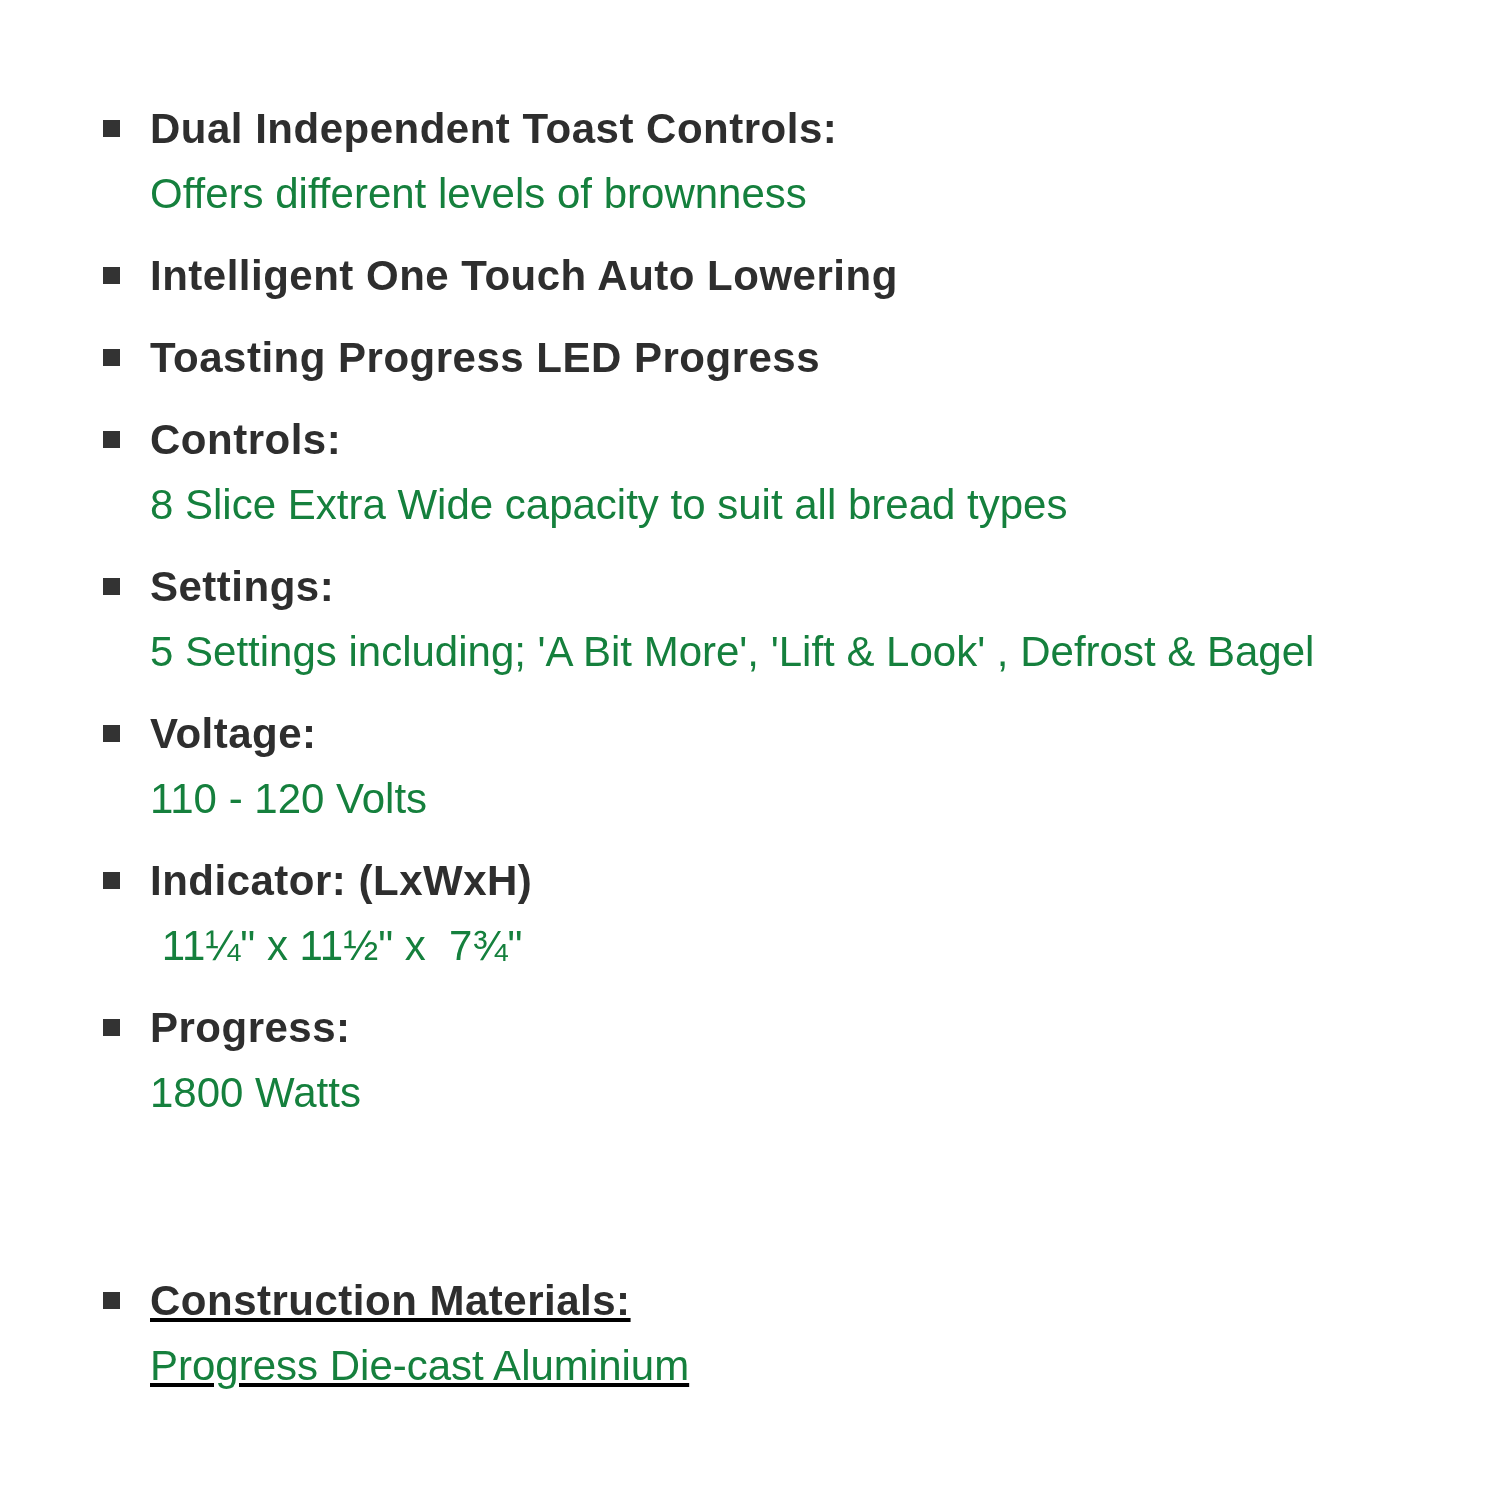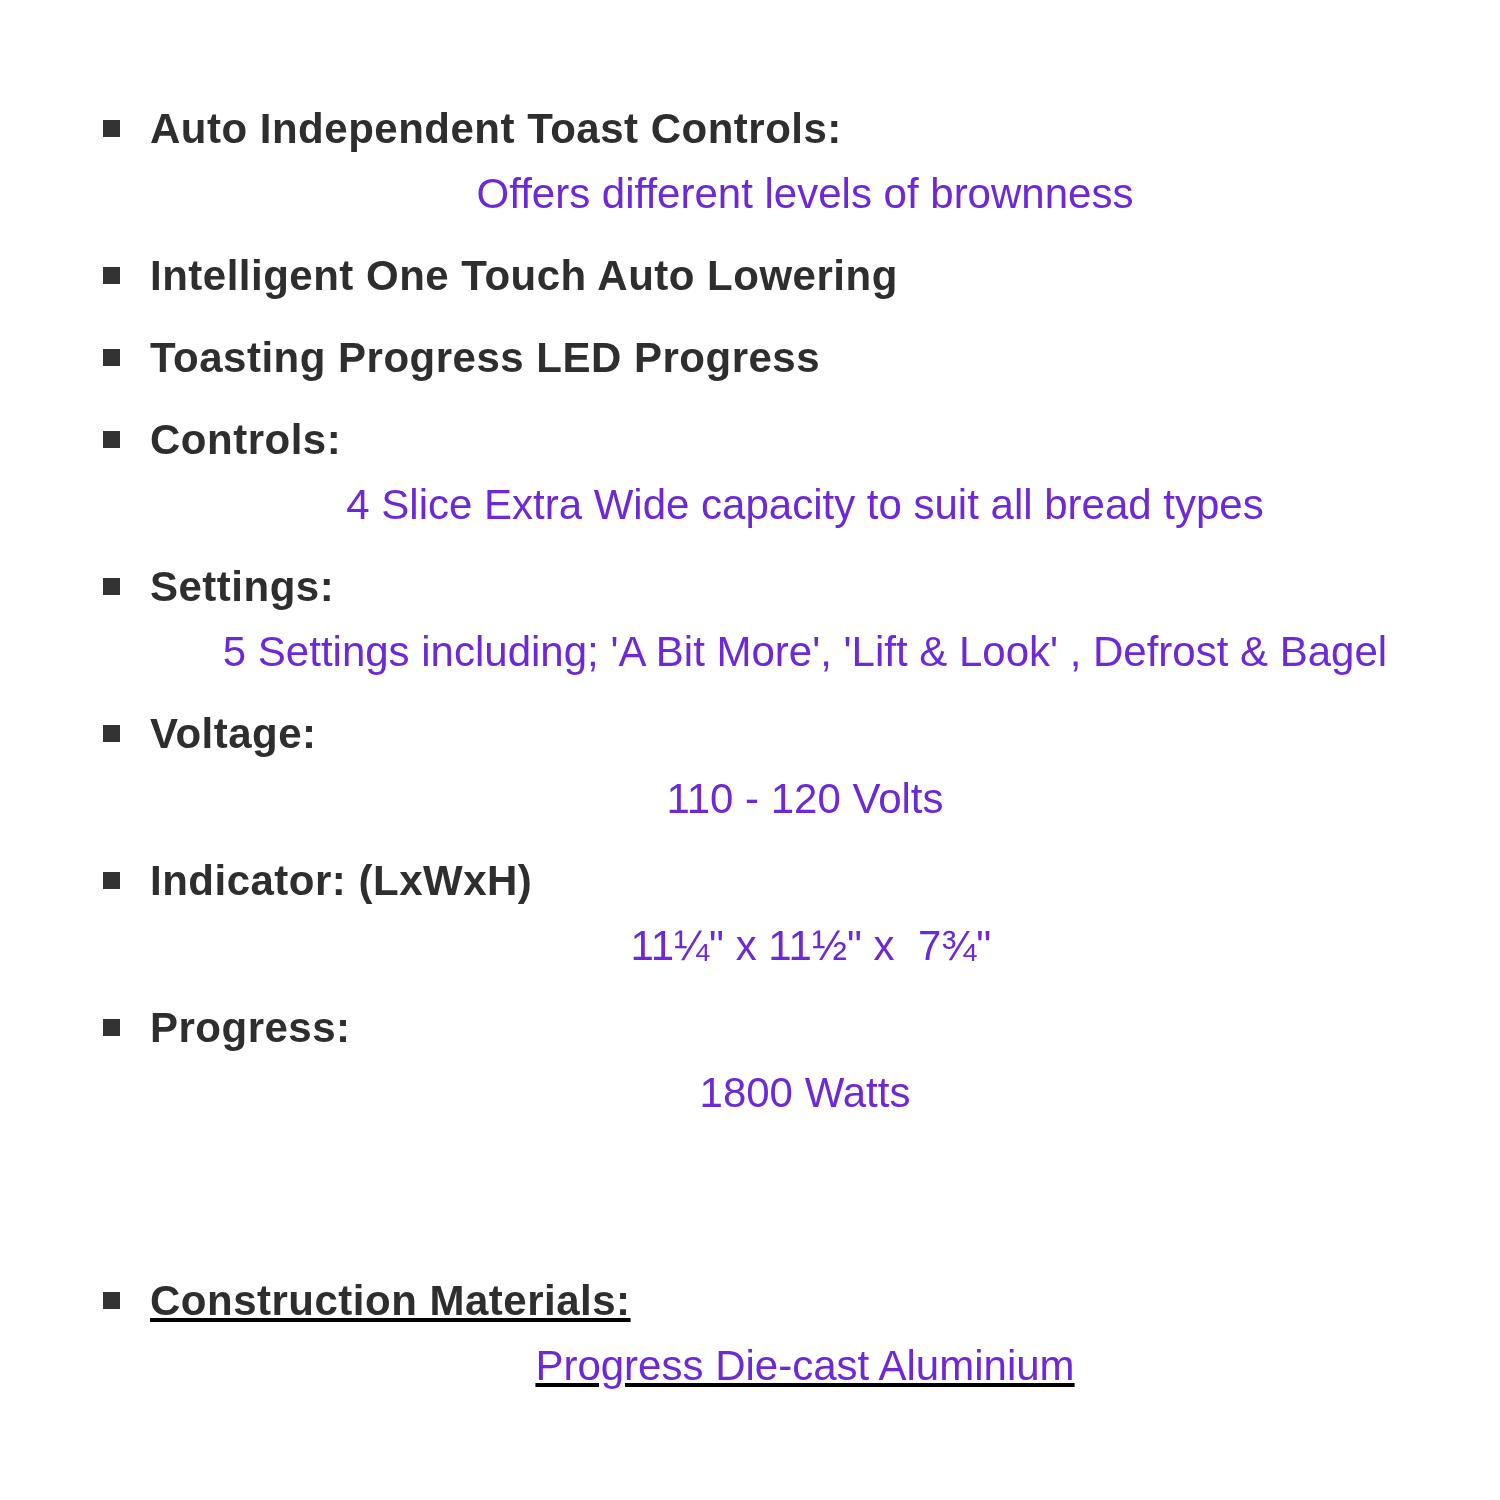--- a/index.html
+++ b/index.html
@@ -43,34 +43,33 @@
     font-size: 42px;
     line-height: 65px;
     font-weight: bold;
     color: #2e2e2e;
     letter-spacing: 0.5px;
   }
   .detail {
     font-size: 42px;
     line-height: 65px;
     font-weight: normal;
-    color: #6d28d9;
+    color: #15803d;
     white-space: pre-wrap;
-    text-align: center;
   }
 </style>
 </head>
 <body>
 
 <ul class="spec-list">
 
   <li class="spec-item">
     <span class="bullet"></span>
     <div class="text">
-      <div class="heading">Auto Independent Toast Controls:</div>
+      <div class="heading">Dual Independent Toast Controls:</div>
       <div class="detail">Offers different levels of brownness</div>
     </div>
   </li>
 
   <li class="spec-item">
     <span class="bullet"></span>
     <div class="text">
       <div class="heading">Intelligent One Touch Auto Lowering</div>
     </div>
   </li>
@@ -79,21 +78,21 @@
     <span class="bullet"></span>
     <div class="text">
       <div class="heading">Toasting Progress LED Progress</div>
     </div>
   </li>
 
   <li class="spec-item">
     <span class="bullet"></span>
     <div class="text">
       <div class="heading">Controls:</div>
-      <div class="detail">4 Slice Extra Wide capacity to suit all bread types</div>
+      <div class="detail">8 Slice Extra Wide capacity to suit all bread types</div>
     </div>
   </li>
 
   <li class="spec-item">
     <span class="bullet"></span>
     <div class="text">
       <div class="heading">Settings:</div>
       <div class="detail">5 Settings including; 'A Bit More', 'Lift &amp; Look' , Defrost &amp; Bagel</div>
     </div>
   </li>

